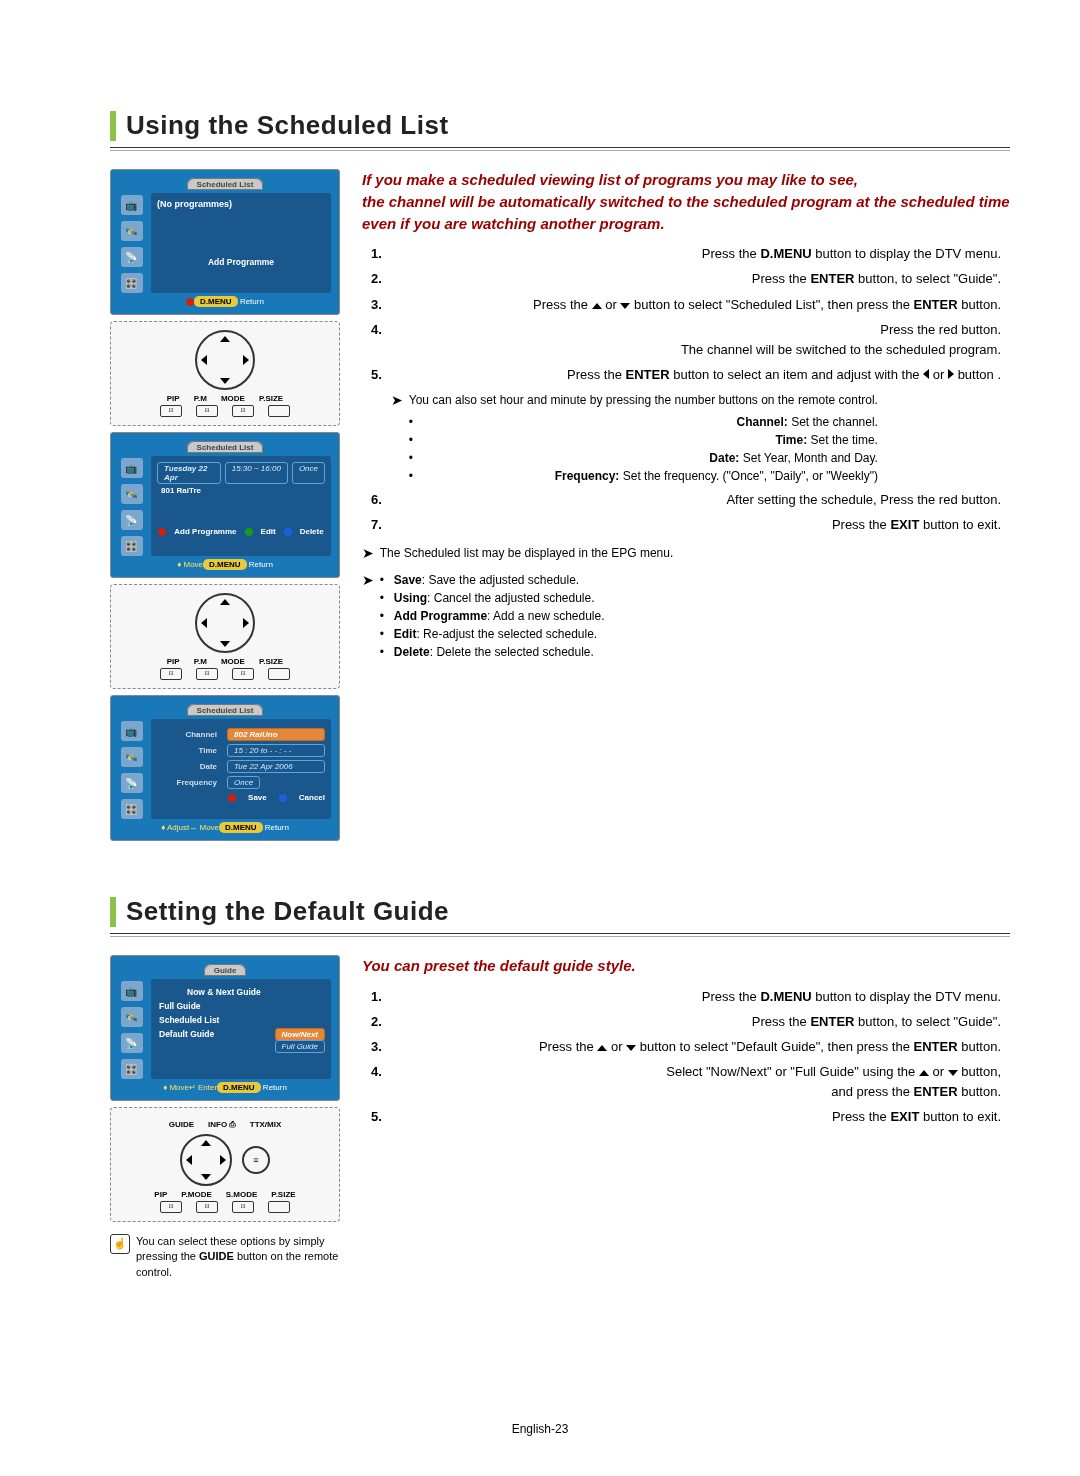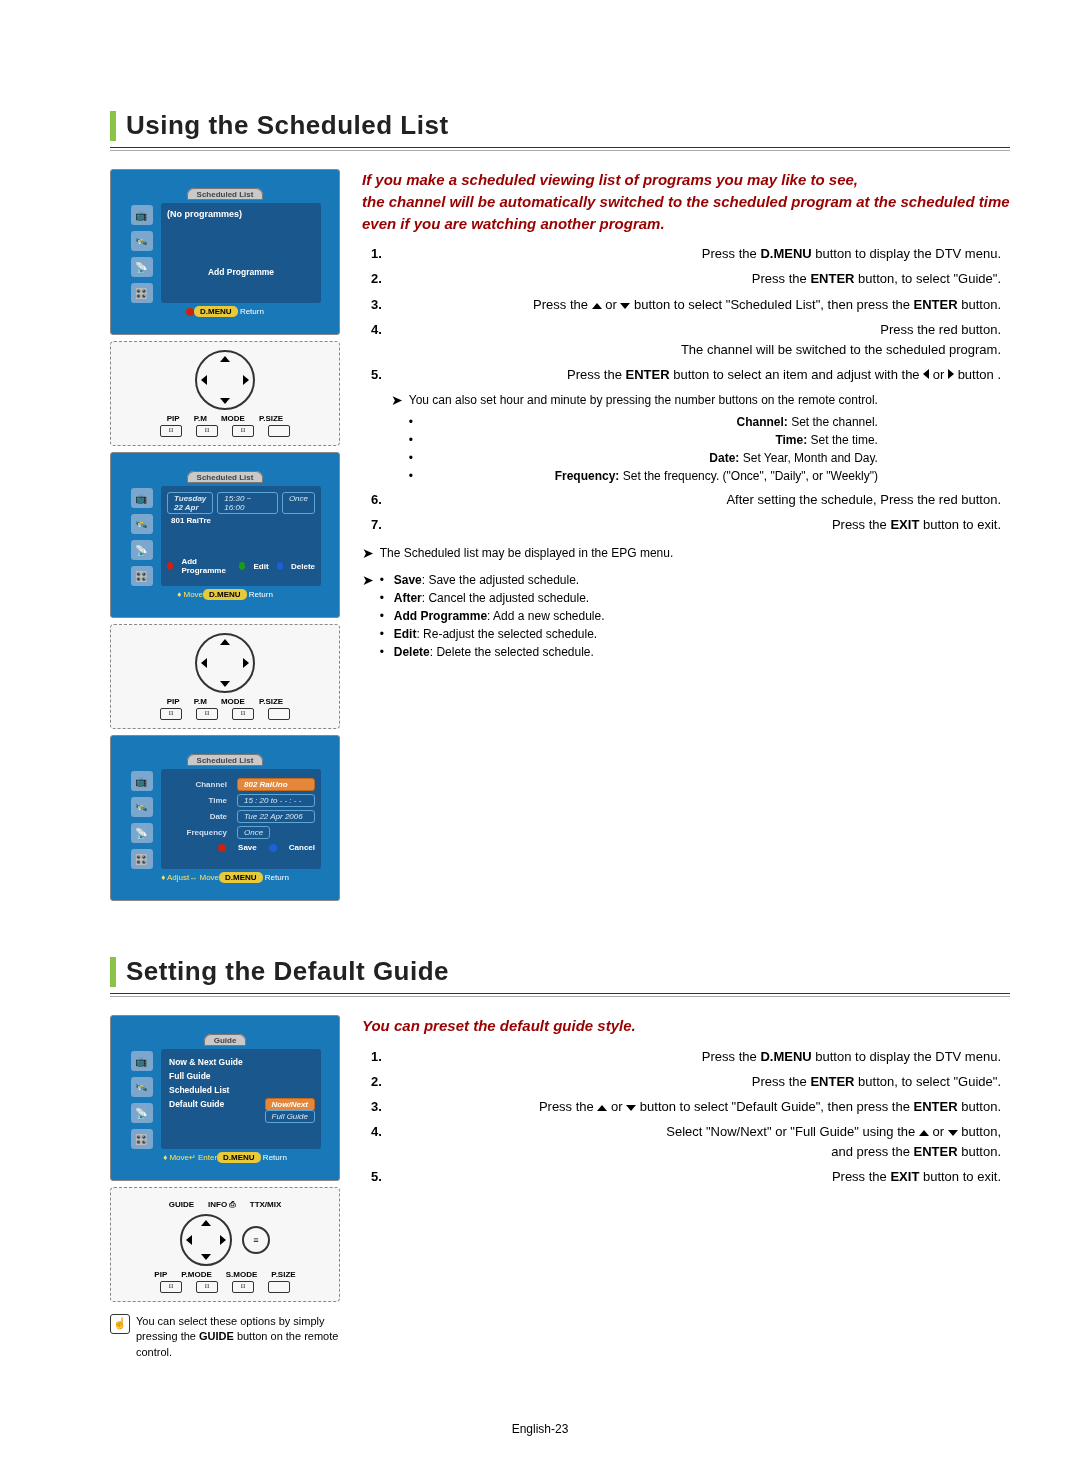--- a/index.html
+++ b/index.html
@@ -23,21 +23,21 @@
   .arrow-row { display:flex; gap:6px; margin-top:6px; }
   .arrow-glyph { font-size:14px; position:relative; top:-1px; }
   b { font-weight:bold; }
   .tri { display:inline-block; width:0; height:0; border-left:5px solid transparent; border-right:5px solid transparent; }
   .tri.up { border-bottom:6px solid #000; }
   .tri.down { border-top:6px solid #000; }
   .tri.left { border-top:5px solid transparent; border-bottom:5px solid transparent; border-right:6px solid #000; border-left:none; width:0; }
   .tri.right { border-top:5px solid transparent; border-bottom:5px solid transparent; border-left:6px solid #000; border-right:none; width:0; }
 
   
-  .tvbox { background:#1878b8; border:1px solid #888; border-radius:3px; padding:18px; color:#fff; font-size:9px; position:relative; }
+  .tvbox { background:#1878b8; border:1px solid #888; border-radius:3px; padding:8px; color:#fff; font-size:9px; position:relative; }
   .tvbox .tab { display:inline-block; background:#c9c9c9; color:#444; font-weight:bold; padding:2px 10px 1px; border-radius:7px 7px 0 0; font-size:8px; box-shadow:0 0 0 1px #777 inset; }
   .tvbox .tab-wrap { text-align:center; margin-bottom:3px; }
   .tv-side { width:26px; display:flex; flex-direction:column; gap:6px; align-items:center; padding-top:2px; }
   .tv-side .ic { width:22px; height:20px; background:#7ba7ce; border-radius:3px; display:flex; align-items:center; justify-content:center; font-size:10px; }
   .tv-main { flex:1; background:#19578c; border-radius:3px; padding:6px; min-height:70px; position:relative; }
   .tv-row { display:flex; gap:6px; }
   .chip { background:#19578c; border:1px solid #5fa6d8; color:#d6e9f7; border-radius:3px; padding:1px 6px; font-size:8px;font-style:italic; }
   .chip.orange { background:#e4873a; border-color:#c26a1e; color:#fff; }
   .yellow-pill { background:#e7c93a; color:#000; border-radius:5px; font-size:8px; padding:1px 6px; font-weight:bold; }
   .footer-bar { display:flex; justify-content:center; margin-top:4px; font-size:8px; align-items:center; }
@@ -247,21 +247,21 @@
 
         <div class="arrow-row sub" style="margin-top:8px;">
           <span class="arrow-glyph">➤</span>
           <span>The Scheduled list may be displayed in the EPG menu.</span>
         </div>
         <div class="arrow-row sub">
           <span class="arrow-glyph">➤</span>
           <div>
             <ul class="sub-list" style="margin-top:0;">
               <li><b>Save</b><span>: Save the adjusted schedule.</span></li>
-              <li><b>After</b><span>: Cancel the adjusted schedule.</span></li>
+              <li><b>Using</b><span>: Cancel the adjusted schedule.</span></li>
               <li><b>Add Programme</b><span>: Add a new schedule.</span></li>
               <li><b>Edit</b><span>: Re-adjust the selected schedule.</span></li>
               <li><b>Delete</b><span>: Delete the selected schedule.</span></li>
             </ul>
           </div>
         </div>
       </div>
     </div>
   </div>
 
@@ -278,21 +278,21 @@
         <div class="tvbox">
           <div class="tab-wrap"><span class="tab">Guide</span></div>
           <div class="tv-row">
             <div class="tv-side">
               <div class="ic">📺</div>
               <div class="ic">🛰️</div>
               <div class="ic">📡</div>
               <div class="ic">🎛️</div>
             </div>
             <div class="tv-main">
-              <div style="font-weight:bold; font-size:8.5px; padding:2px;">Now &amp; Next Guide</div>
+              <div style="font-weight:bold; font-size:8.5px; padding:2px;margin-left:28px;">Now &amp; Next Guide</div>
               <div style="font-weight:bold; font-size:8.5px; padding:2px;">Full Guide</div>
               <div style="font-weight:bold; font-size:8.5px; padding:2px;">Scheduled List</div>
               <div style="display:flex; align-items:center; gap:6px;">
                 <span style="font-weight:bold; font-size:8.5px; padding:2px;">Default Guide</span>
                 <span class="chip orange" style="margin-left:auto; font-weight:bold;">Now/Next</span>
               </div>
               <div style="text-align:right;"><span class="chip">Full Guide</span></div>
             </div>
           </div>
           <div class="footer-bar">

